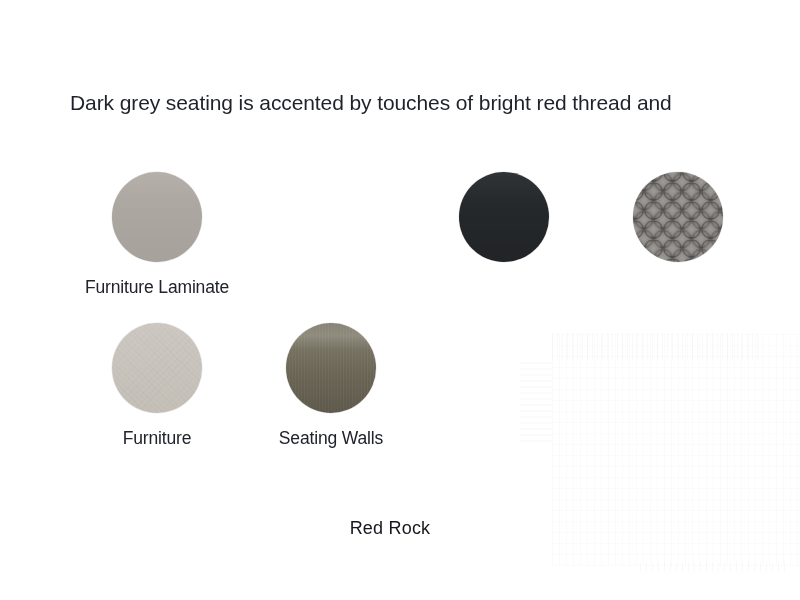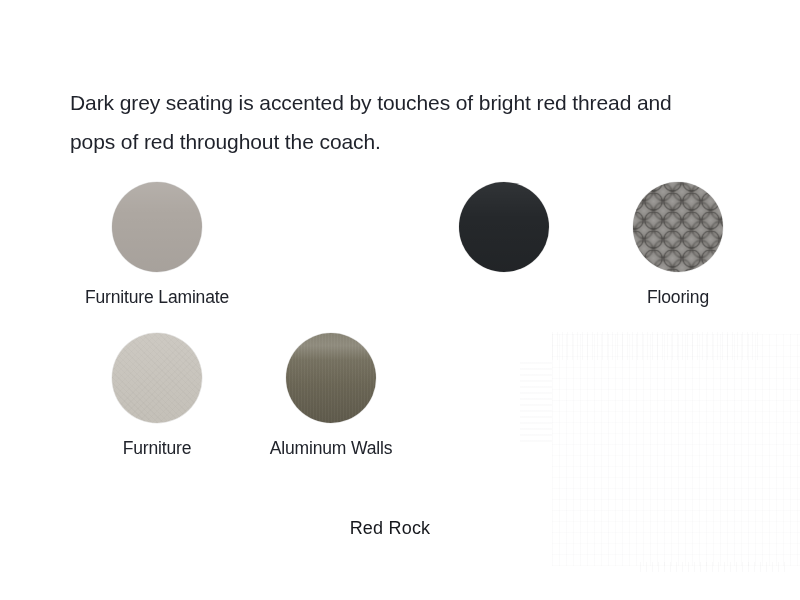--- a/index.html
+++ b/index.html
@@ -70,21 +70,21 @@
     letter-spacing: -0.1px;
     font-stretch: condensed;
     margin-top: 9px;
   }
   .description .line { display: block; white-space: nowrap; }
 
   
   .swatch-grid {
     position: absolute;
     left: 0;
-    top: 182px;
+    top: 172px;
     width: 700px;
     z-index: 2;
   }
   .swatch-row {
     position: relative;
     height: 151px;
   }
   .swatch-cell {
     position: absolute;
     top: 0;
@@ -246,56 +246,54 @@
 
 <div class="ghost-layer">
   <div class="ghost-block" id="ghost-grid-upper"></div>
   <div class="ghost-block" id="ghost-grid-main"></div>
   <div class="ghost-block" id="ghost-sidebar"></div>
   <div class="ghost-block" id="ghost-ruler"></div>
 </div>
 
 <div class="description">
   <span class="line">Dark grey seating is accented by touches of bright red thread and</span>
-  <span class="line">pops of red throughout the coach.</span>
 </div>
 
 <div class="swatch-grid">
 
   <div class="swatch-row">
 
     <div class="swatch-cell" data-col="0">
       <div class="swatch-disc mat-furniture-laminate"></div>
       <div class="swatch-label">Furniture Laminate</div>
     </div>
 
 
     <div class="swatch-cell" data-col="2">
       <div class="swatch-disc mat-wall-laminate"></div>
     </div>
 
     <div class="swatch-cell" data-col="3">
       <div class="swatch-disc mat-flooring">
         <div class="stud-field"></div>
       </div>
-      <div class="swatch-label">Flooring</div>
     </div>
 
   </div>
 
   <div class="swatch-row">
 
     <div class="swatch-cell" data-col="0">
       <div class="swatch-disc mat-countertop"></div>
       <div class="swatch-label">Furniture</div>
     </div>
 
     <div class="swatch-cell" data-col="1">
       <div class="swatch-disc mat-aluminum-walls"></div>
-      <div class="swatch-label">Aluminum Walls</div>
+      <div class="swatch-label">Seating Walls</div>
     </div>
 
   </div>
 
 </div>
 
 <div class="footer-caption">
   <span class="caption-inner">Red Rock</span>
 </div>
 

